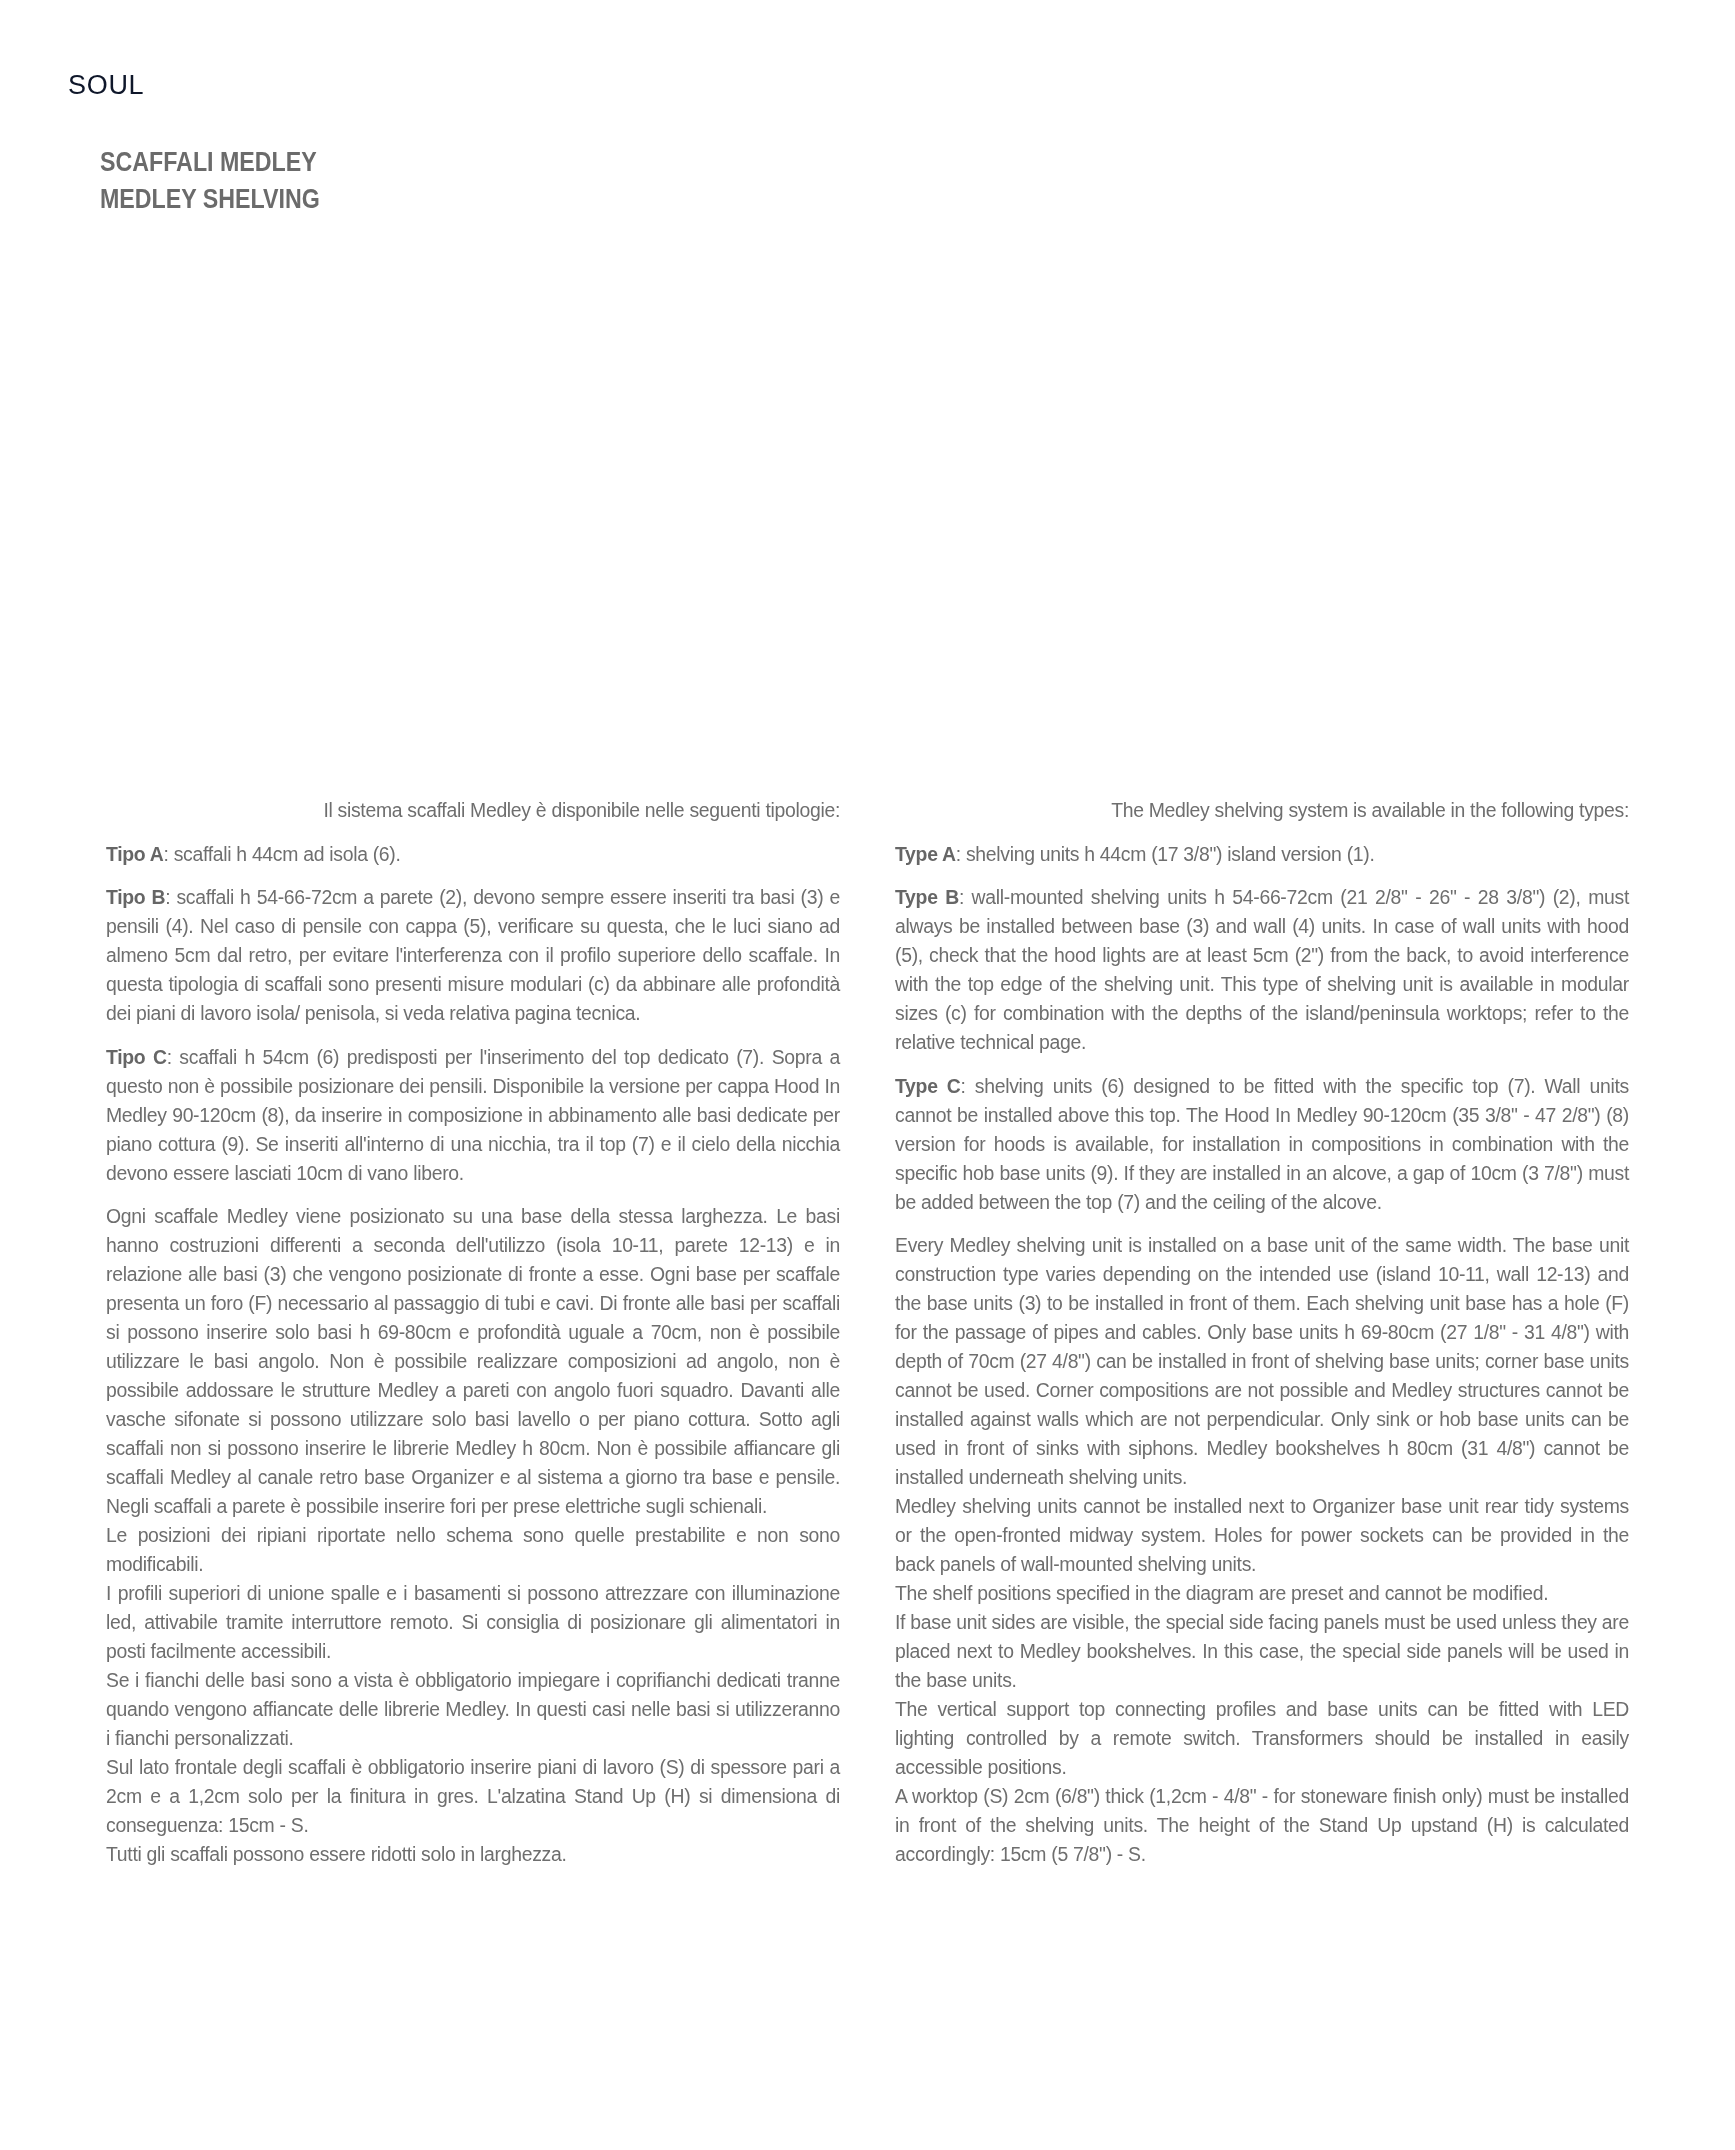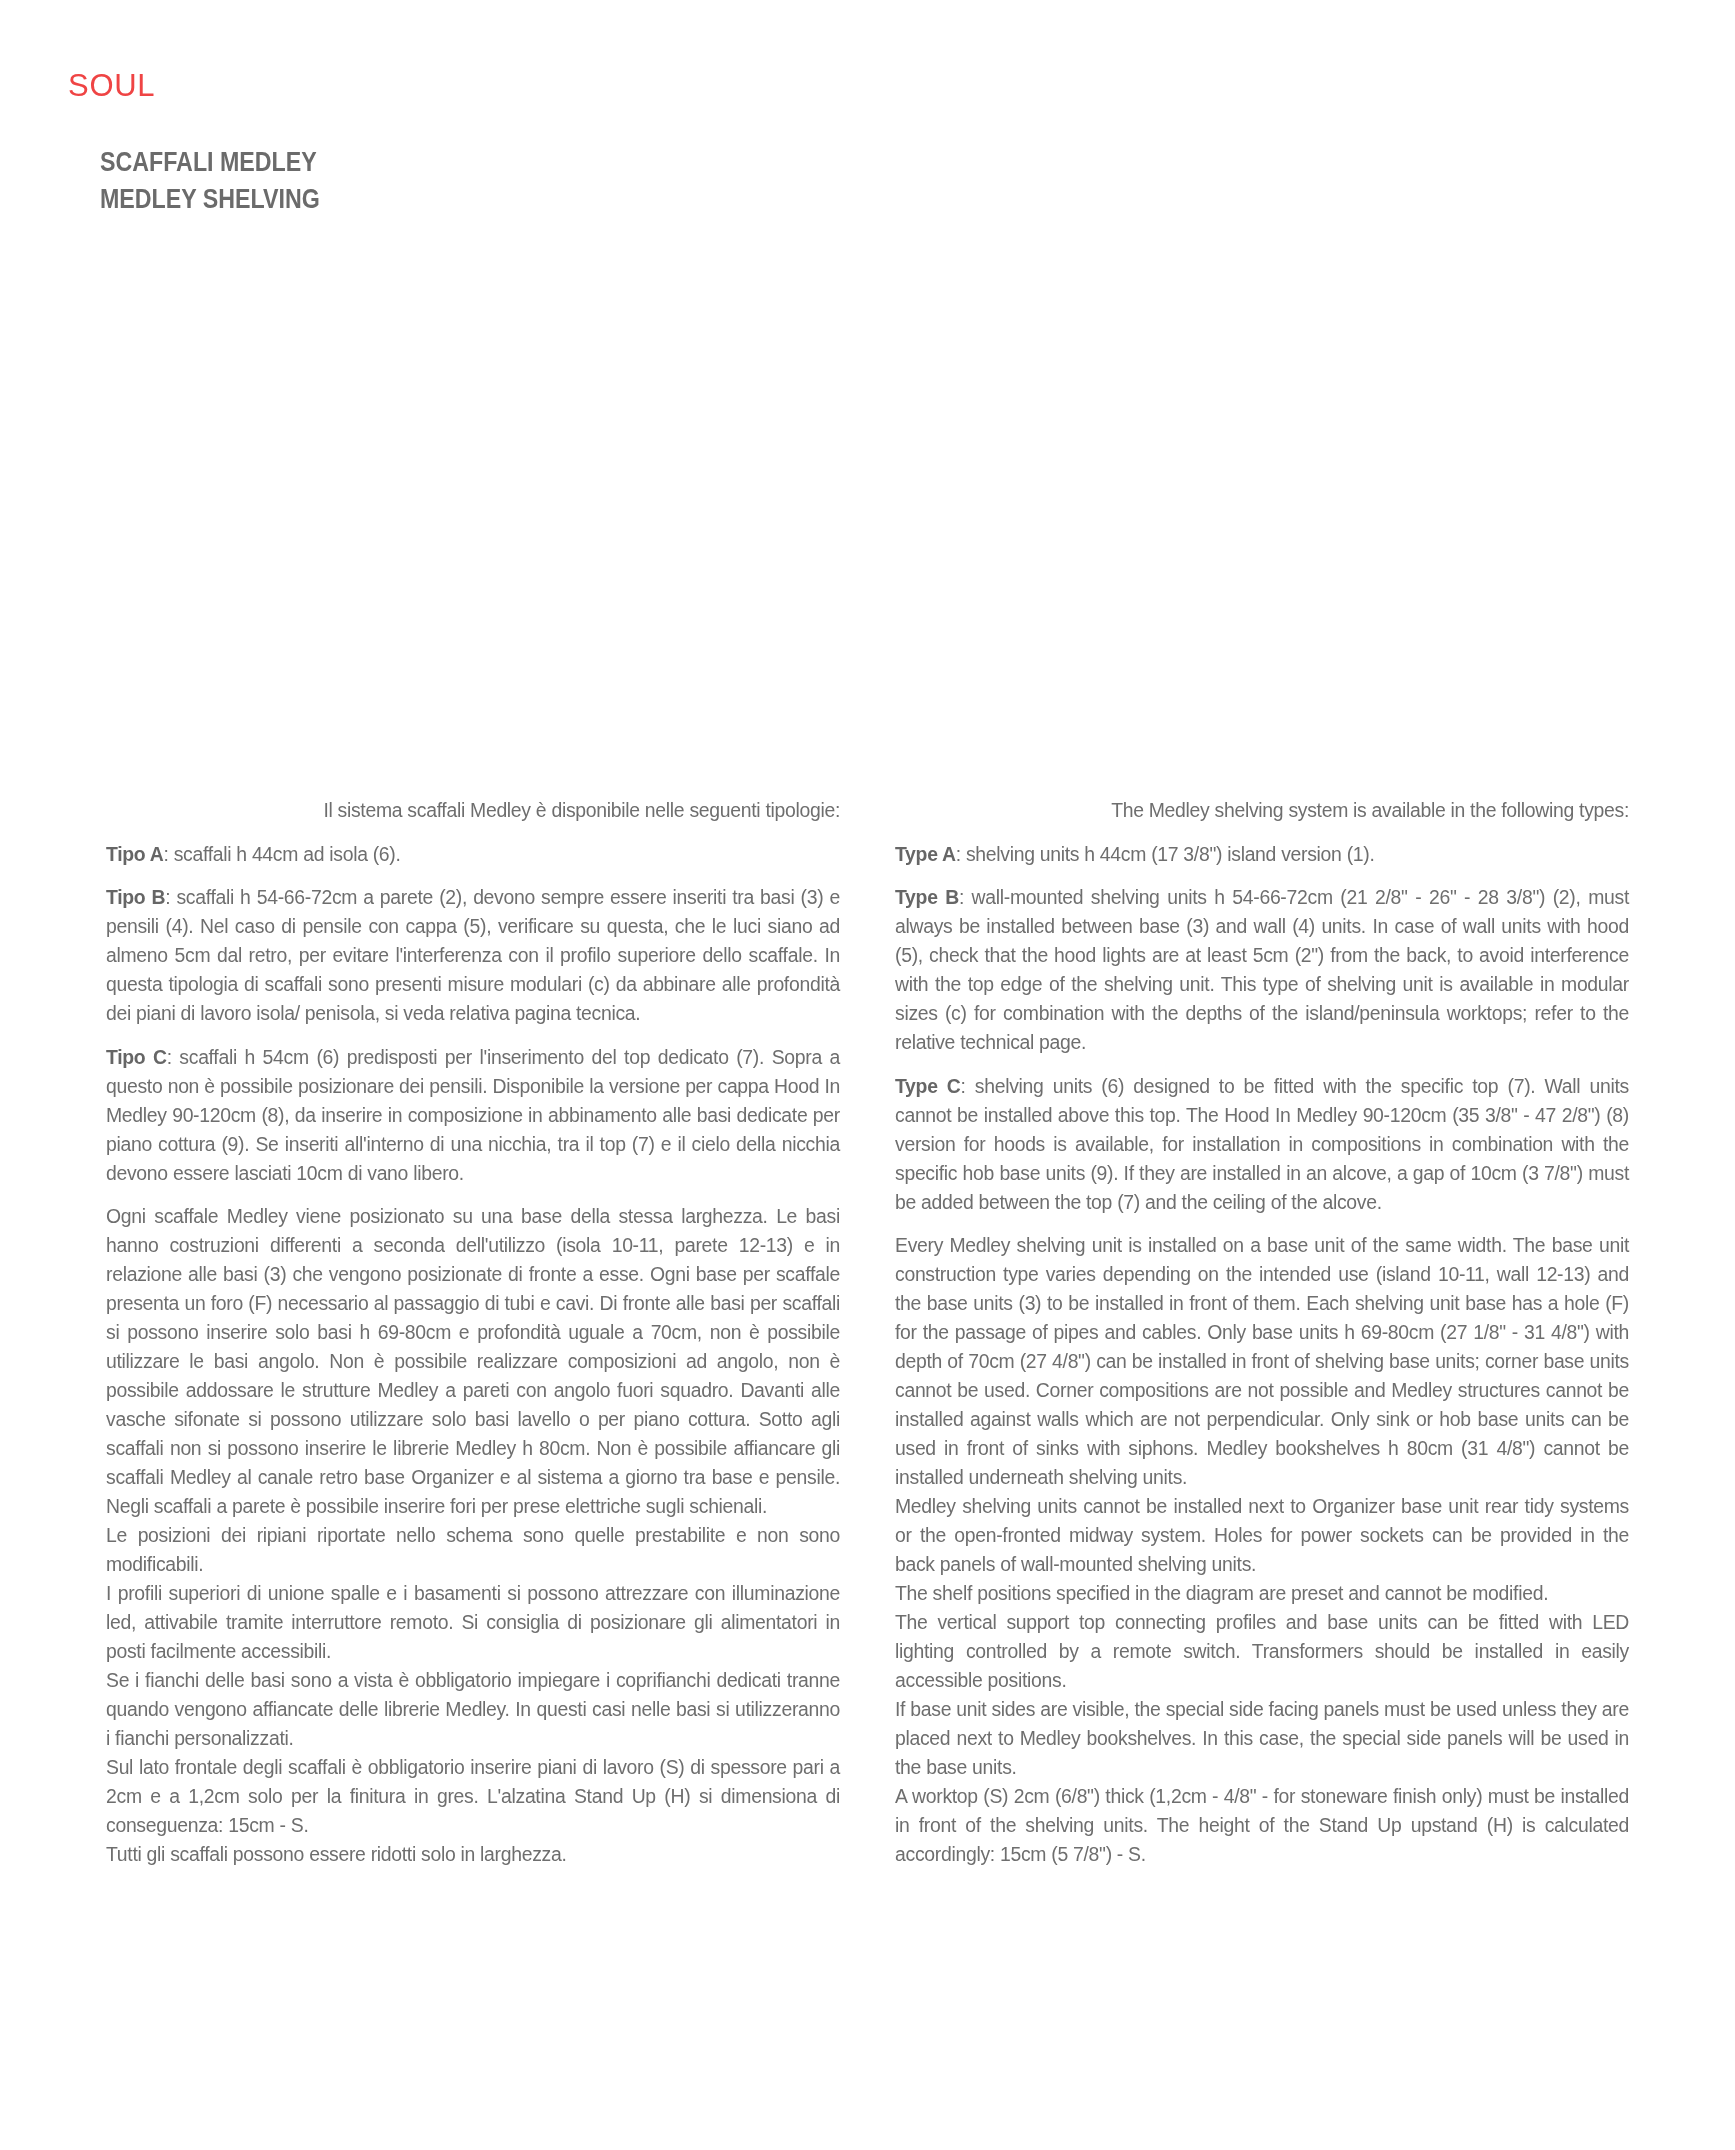--- a/index.html
+++ b/index.html
@@ -1,18 +1,18 @@
 <!DOCTYPE html>
 <html style="font-size:11px"><head>
 <meta charset="utf-8">
 <style>
   html, body { margin: 0; padding: 0; background: #ffffff; }
   body { width: 1736px; height: 2151px; position: relative; overflow: hidden;
          font-family: "Liberation Sans", "DejaVu Sans", sans-serif; color: #6e6e6e; }
-  .brand { position: absolute; left: 68px; top: 68px; font-size: 31px; color: #ef4444;
+  .brand { position: absolute; left: 68px; top: 68px; font-size: 27px; color: #0f172a;
            font-family: "Liberation Sans", sans-serif; letter-spacing: 0.7px; line-height: 35px; }
   .titles { position: absolute; left: 100px; top: 144px; }
   .title-line { font-size: 27px; font-weight: bold; color: #6b6b6b; line-height: 37px;
                 transform: scaleX(0.86); transform-origin: left center; white-space: nowrap;
                 font-family: "Liberation Sans", sans-serif; }
   .col { position: absolute; top: 796px; width: 734px; font-size: 19.4px; line-height: 29px; }
   .col-left { left: 106px; }
   .col-right { left: 895px; }
   .para { margin: 0; text-align: justify; }
   .para.gap { margin-bottom: 14.6px; }
@@ -44,17 +44,17 @@
 </div>
 
 <div class="col col-right">
   <p class="para intro gap">The Medley shelving system is available in the following types:</p>
   <p class="para gap"><span class="lbl">Type A</span><span>: shelving units h 44cm (17 3/8") island version (1).</span></p>
   <p class="para gap"><span class="lbl">Type B</span><span>: wall-mounted shelving units h 54-66-72cm (21 2/8" - 26" - 28 3/8") (2), must always be installed between base (3) and wall (4) units. In case of wall units with hood (5), check that the hood lights are at least 5cm (2") from the back, to avoid interference with the top edge of the shelving unit. This type of shelving unit is available in modular sizes (c) for combination with the depths of the island/peninsula worktops; refer to the relative technical page.</span></p>
   <p class="para gap"><span class="lbl">Type C</span><span>: shelving units (6) designed to be fitted with the specific top (7). Wall units cannot be installed above this top. The Hood In Medley 90-120cm (35 3/8" - 47 2/8") (8) version for hoods is available, for installation in compositions in combination with the specific hob base units (9). If they are installed in an alcove, a gap of 10cm (3 7/8") must be added between the top (7) and the ceiling of the alcove.</span></p>
   <p class="para">Every Medley shelving unit is installed on a base unit of the same width. The base unit construction type varies depending on the intended use (island 10-11, wall 12-13) and the base units (3) to be installed in front of them. Each shelving unit base has a hole (F) for the passage of pipes and cables. Only base units h 69-80cm (27 1/8" - 31 4/8") with depth of 70cm (27 4/8") can be installed in front of shelving base units; corner base units cannot be used. Corner compositions are not possible and Medley structures cannot be installed against walls which are not perpendicular. Only sink or hob base units can be used in front of sinks with siphons. Medley bookshelves h 80cm (31 4/8") cannot be installed underneath shelving units.</p>
   <p class="para">Medley shelving units cannot be installed next to Organizer base unit rear tidy systems or the open-fronted midway system. Holes for power sockets can be provided in the back panels of wall-mounted shelving units.</p>
   <p class="para">The shelf positions specified in the diagram are preset and cannot be modified.</p>
+  <p class="para">If base unit sides are visible, the special side facing panels must be used unless they are placed next to Medley bookshelves. In this case, the special side panels will be used in the base units.</p>
   <p class="para">The vertical support top connecting profiles and base units can be fitted with LED lighting controlled by a remote switch. Transformers should be installed in easily accessible positions.</p>
-  <p class="para">If base unit sides are visible, the special side facing panels must be used unless they are placed next to Medley bookshelves. In this case, the special side panels will be used in the base units.</p>
   <p class="para">A worktop (S) 2cm (6/8") thick (1,2cm - 4/8" - for stoneware finish only) must be installed in front of the shelving units. The height of the Stand Up upstand (H) is calculated accordingly: 15cm (5 7/8") - S.</p>
 </div>
 
 
 </body></html>

